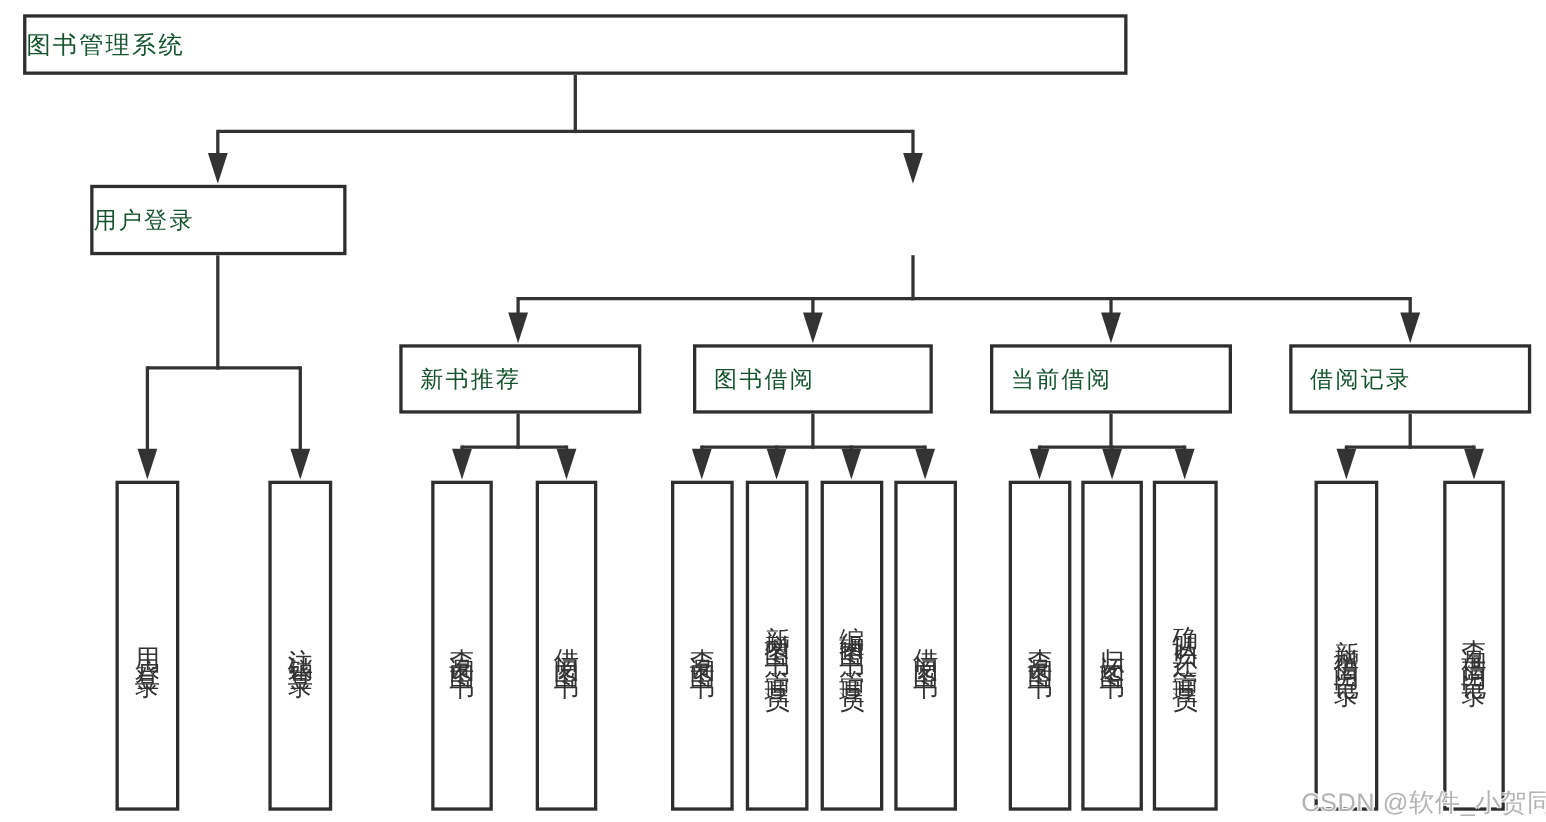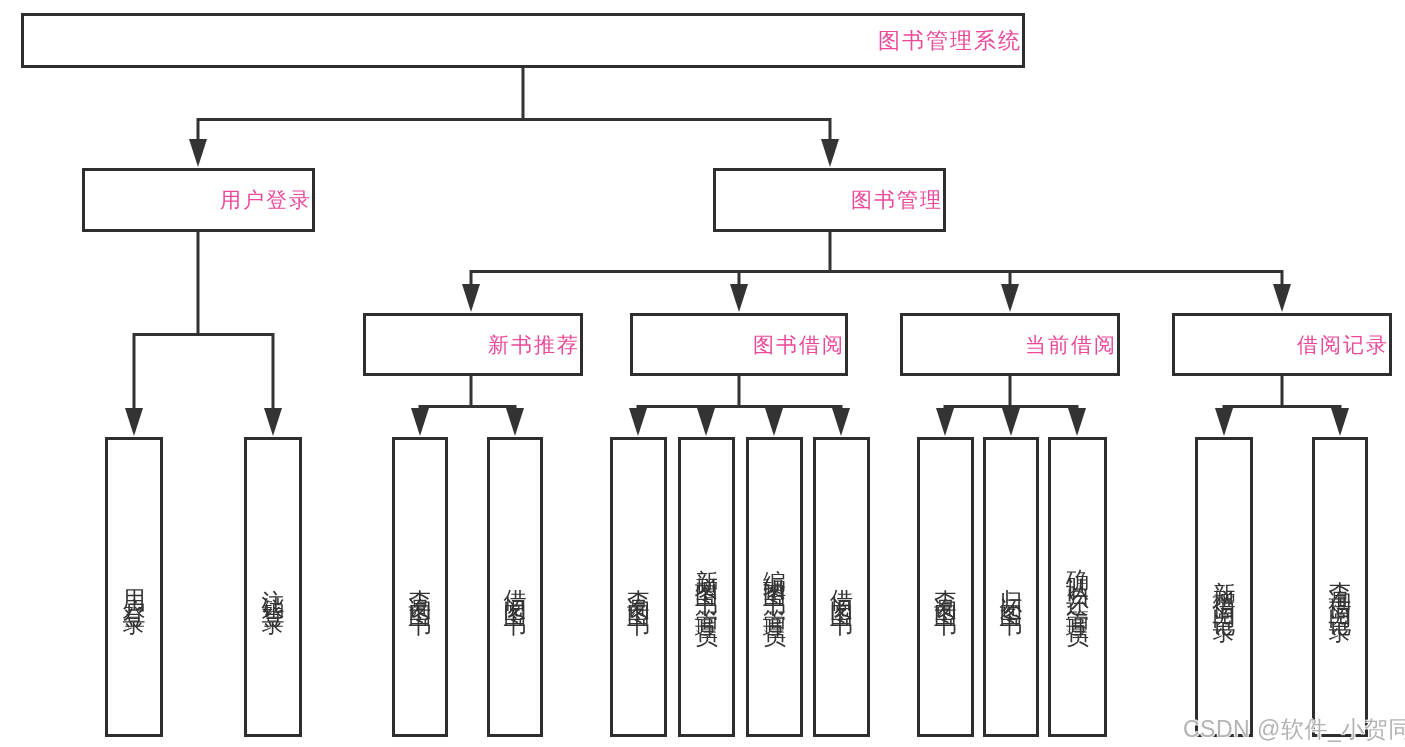--- a/index.html
+++ b/index.html
@@ -26,26 +26,26 @@
     left: 0; top: 0;
     z-index: 1;
   }
   .node {
     position: absolute;
     box-sizing: border-box;
     border: 3px solid #2e2e2e;
     background: #ffffff;
     display: flex;
     align-items: center;
-    justify-content: flex-end;
+    justify-content: flex-start;
     text-align: center;
     z-index: 2;
     font-size: 21px;
     letter-spacing: 2px;
-    color: #ec4899;
+    color: #14532d;
   }
   .node.root {
     left: 21px; top: 13px; width: 1004px; height: 55px;
     font-size: 22px;
   }
   .node.lvl2 { top: 168px; width: 233px; height: 64px; }
   .node.lvl3 { top: 313px; height: 63px; padding-left: 16px; }
   .leaf {
     position: absolute;
     top: 437px;
@@ -149,23 +149,20 @@
     <polygon points="1331,408 1349,408 1340,436"></polygon>
   </svg>
 
   <div class="node root">
     <span>图书管理系统</span>
   </div>
 
   <div class="node lvl2" style="left:82px;">
     <span>用户登录</span>
   </div>
-  <div class="node lvl2" style="left:713px;">
-    <span>图书管理</span>
-  </div>
 
   <div class="node lvl3" style="left:363px;width:220px;">
     <span>新书推荐</span>
   </div>
   <div class="node lvl3" style="left:900px;width:220px;">
     <span>当前借阅</span>
   </div>
   <div class="node lvl3" style="left:630px;width:218px;">
     <span>图书借阅</span>
   </div>

